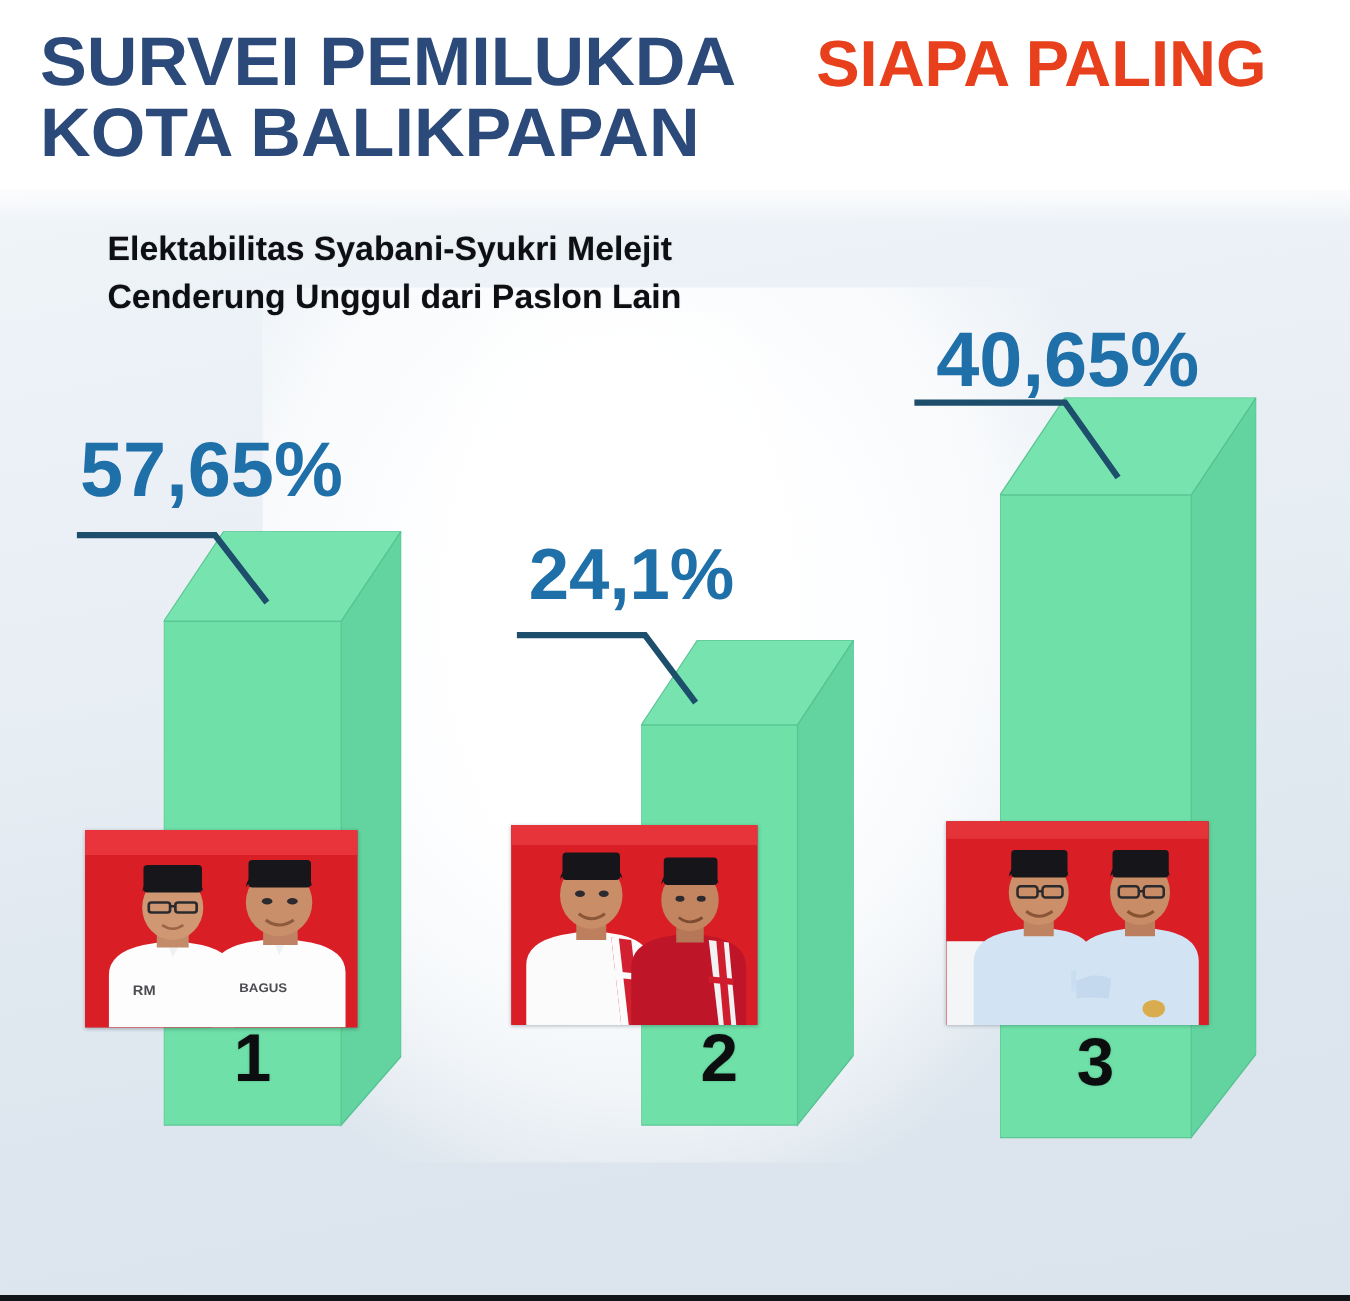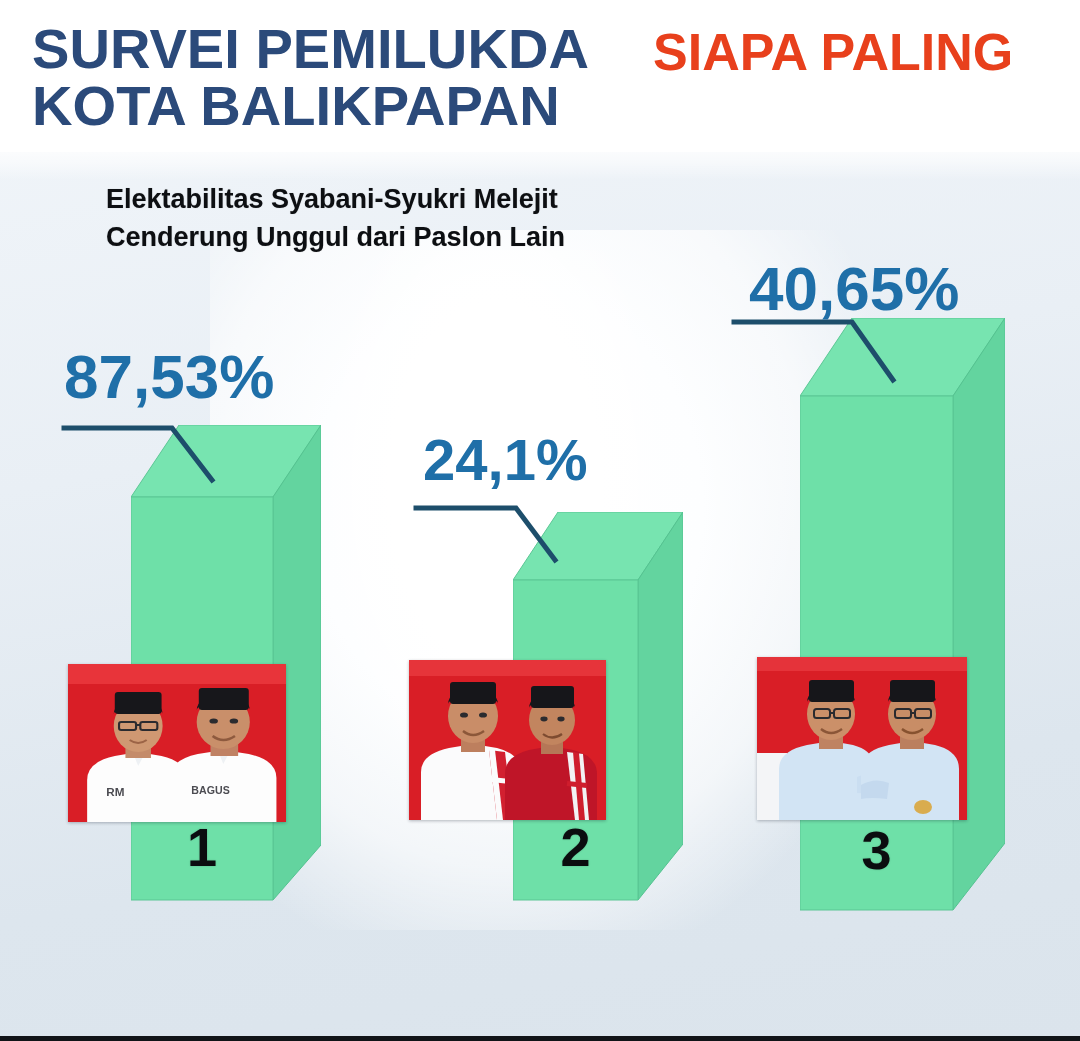--- a/index.html
+++ b/index.html
@@ -92,21 +92,20 @@
 
   
   .subtitle {
     position: absolute;
     left: 86px; top: 180px;
     color: #0d0f12;
     font-weight: bold;
     font-size: 27px;
     line-height: 1.42;
     text-shadow: 0 0 1px rgba(0,0,0,0.25);
-    margin-left: 20px;
   }
 
   
   .bar {
     position: absolute;
   }
   .bar-number {
     position: absolute;
     color: #0b0d0f;
     font-weight: bold;
@@ -212,21 +211,21 @@
   </svg>
 
   <svg class="leader" style="left:412px; top:498px; width:175px; height:90px;" width="175" height="90" viewBox="0 0 175 90">
     <polyline points="4,10 104,10 143,62" fill="none" stroke="#1d4e6b" stroke-width="5" stroke-linecap="square"></polyline>
   </svg>
 
   <svg class="leader" style="left:730px; top:312px; width:200px; height:95px;" width="200" height="95" viewBox="0 0 200 95">
     <polyline points="4,10 122,10 163,68" fill="none" stroke="#1d4e6b" stroke-width="5" stroke-linecap="square"></polyline>
   </svg>
 
-  <div class="pct" style="left:64px; top:333px;">87,53%</div>
+  <div class="pct" style="left:64px; top:333px;">57,65%</div>
   <div class="pct" style="left:423px; top:418px; font-size:58px;">24,1%</div>
   <div class="pct" style="left:749px; top:245px;">40,65%</div>
 
   <div class="photo" style="left:68px; top:664px; width:218px; height:158px;">
     <svg class="photo-inner" viewBox="0 0 205 158" preserveAspectRatio="none">
       <rect x="0" y="0" width="205" height="158" fill="#d91e26"></rect>
       <rect x="0" y="0" width="205" height="20" fill="#e8343a"></rect>
 
       <g>
         <path d="M18 158 L18 116 Q18 98 44 92 L66 88 L88 92 Q112 98 112 116 L112 158 Z" fill="#fdfdfd"></path>

